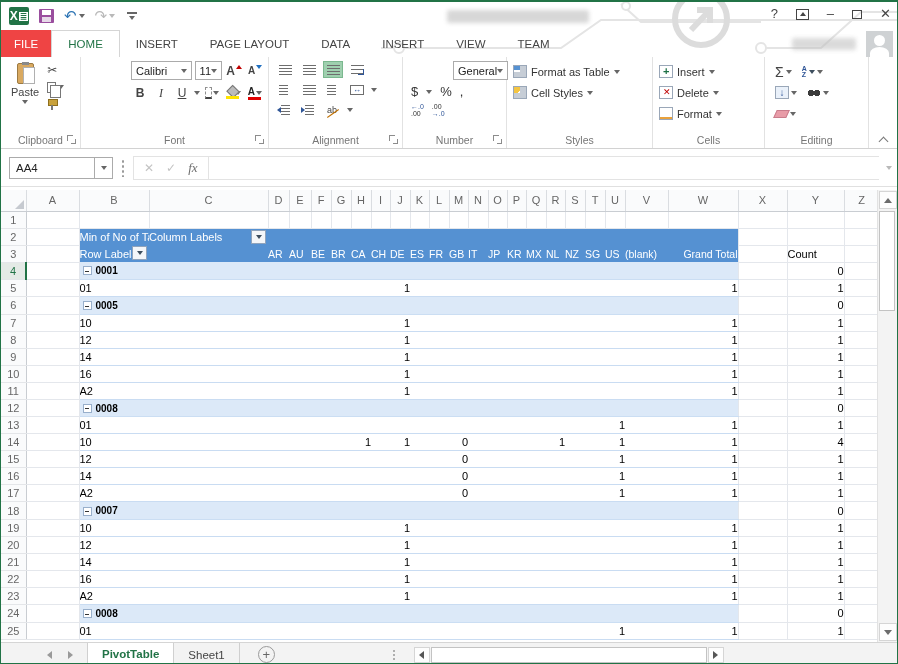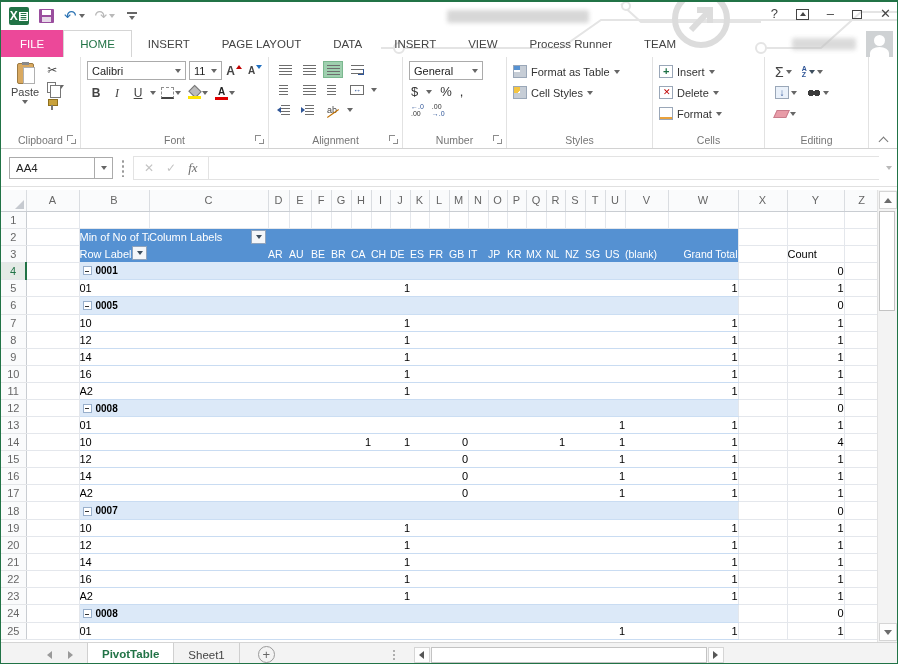--- a/index.html
+++ b/index.html
@@ -27,21 +27,21 @@
   .qat-more:after{content:'';position:absolute;left:2px;top:2px;border-left:3px solid transparent;border-right:3px solid transparent;border-top:4px solid #666;}
   .title-redact{position:absolute;left:446px;top:8px;width:142px;height:13px;background:#BDBDBD;opacity:.6;filter:blur(2px);border-radius:2px;}
   #wincontrols{position:absolute;right:6px;top:3px;display:flex;align-items:center;gap:18px;}
   .wc{color:#444;font-size:13px;line-height:18px;cursor:default;}
   .ribdisp{width:13px;height:11px;border:1px solid #444;position:relative;display:inline-block;}
   .ribdisp:after{content:'';position:absolute;left:3px;top:2px;width:0;height:0;border-left:3px solid transparent;border-right:3px solid transparent;border-bottom:4px solid #444;}
   .maxbox{width:10px;height:9px;border:1px solid #444;display:inline-block;}
   
   #tabrow{position:absolute;left:0;top:28px;width:100%;height:27px;display:flex;align-items:stretch;z-index:2;}
   .rtab{padding:0 16px;font-size:11.5px;color:#444;display:flex;align-items:center;cursor:default;white-space:nowrap;}
-  .rtab.file{background:#ec4899;color:#fff;padding:0 19px;}
+  .rtab.file{background:#ef4444;color:#fff;padding:0 13px;}
   .rtab.active{background:#fff;color:#217346;border:1px solid #D5D5D5;border-bottom:none;}
   .name-redact{width:64px;height:12px;background:#BDBDBD;opacity:.55;filter:blur(2px);border-radius:2px;margin-left:auto;align-self:center;}
   .avatar{width:27px;height:26px;background:#CFD2D4;margin:0 4px 0 10px;align-self:center;position:relative;overflow:hidden;}
   .avatar:before{content:'';position:absolute;left:8px;top:4px;width:11px;height:11px;border-radius:50%;background:#fff;}
   .avatar:after{content:'';position:absolute;left:4px;top:16px;width:19px;height:12px;border-radius:50% 50% 0 0;background:#fff;}
   
   #ribbon{position:absolute;left:0;top:55px;width:100%;height:92px;background:#fff;border-bottom:1px solid #D2D2D2;display:flex;z-index:2;}
   .rgroup{position:relative;border-right:1px solid #E2E2E2;padding:4px 4px 16px 6px;}
   .glabel2{position:absolute;bottom:2px;left:0;right:0;text-align:center;font-size:10.5px;color:#767676;}
   .launcher{position:absolute;right:3px;bottom:3px;width:10px;height:10px;}
@@ -57,21 +57,21 @@
   .clip-col{display:flex;flex-direction:column;gap:3px;padding-top:2px;}
   .mini{display:flex;align-items:center;gap:2px;height:14px;}
   .g-cut{color:#444;font-size:12px;line-height:12px;}
   .ic-copy{width:9px;height:11px;border:1px solid #777;background:#fff;position:relative;}
   .ic-copy:before{content:'';position:absolute;left:2px;top:2px;width:9px;height:11px;border:1px solid #777;background:#fff;}
   .ic-painter{width:11px;height:11px;position:relative;}
   .ic-painter:before{content:'';position:absolute;left:1px;top:0;width:8px;height:5px;background:#C9A23C;border:1px solid #8E6F1E;}
   .ic-painter:after{content:'';position:absolute;left:4px;top:6px;width:2px;height:5px;background:#7A7A7A;}
   
   .g-font{width:188px;}
-  .frow{display:flex;align-items:center;gap:3px;margin-bottom:4px;}
+  .frow{display:flex;align-items:center;gap:3px;margin-bottom:4px;margin-left:44px;}
   .combo{border:1px solid #ABABAB;background:#fff;height:19px;display:flex;align-items:center;justify-content:space-between;font-size:11px;color:#222;padding:0 4px;}
   .w118{width:118px;} .w38{width:38px;} .w74{width:74px;}
   .tbtn{display:flex;align-items:center;justify-content:center;gap:1px;min-width:18px;height:18px;font-size:12px;color:#444;padding:0 2px;}
   .bigA{font-size:12px;font-weight:bold;} .smA{font-size:10px;font-weight:bold;}
   .capUp{width:0;height:0;border-left:3px solid transparent;border-right:3px solid transparent;border-bottom:4px solid #C00000;margin-top:-8px;}
   .capDn{width:0;height:0;border-left:3px solid transparent;border-right:3px solid transparent;border-top:4px solid #1F6FC0;margin-top:-8px;}
   .bld{font-weight:bold;font-size:12px;} .itl{font-style:italic;font-family:"Liberation Serif",serif;font-size:12px;}
   .und{text-decoration:underline;font-size:12px;}
   .ic-border{width:13px;height:12px;border:1px dashed #909090;border-bottom:2px solid #444;}
   .ic-fill{width:13px;height:12px;position:relative;}
@@ -222,21 +222,20 @@
   </div>
 
   <div id="tabrow">
     <span class="rtab file">FILE</span>
     <span class="rtab active">HOME</span>
     <span class="rtab">INSERT</span>
     <span class="rtab">PAGE LAYOUT</span>
     <span class="rtab">DATA</span>
     <span class="rtab">INSERT</span>
     <span class="rtab">VIEW</span>
-    <span class="rtab">Process Runner</span>
     <span class="rtab">TEAM</span>
     <span class="name-redact"></span>
     <span class="avatar"></span>
   </div>
 
   <div id="ribbon">
 
     <div class="rgroup g-clip">
       <div class="g-body">
         <div class="paste-btn">

